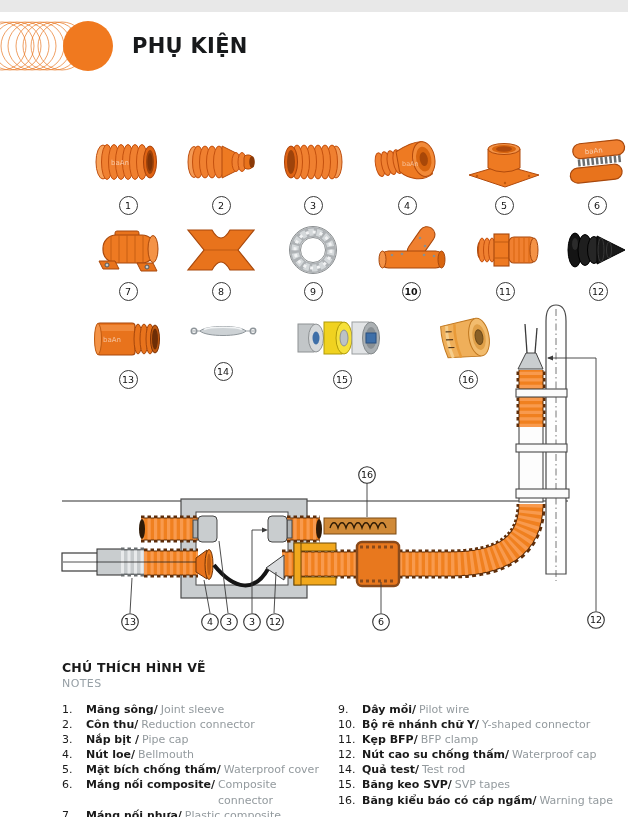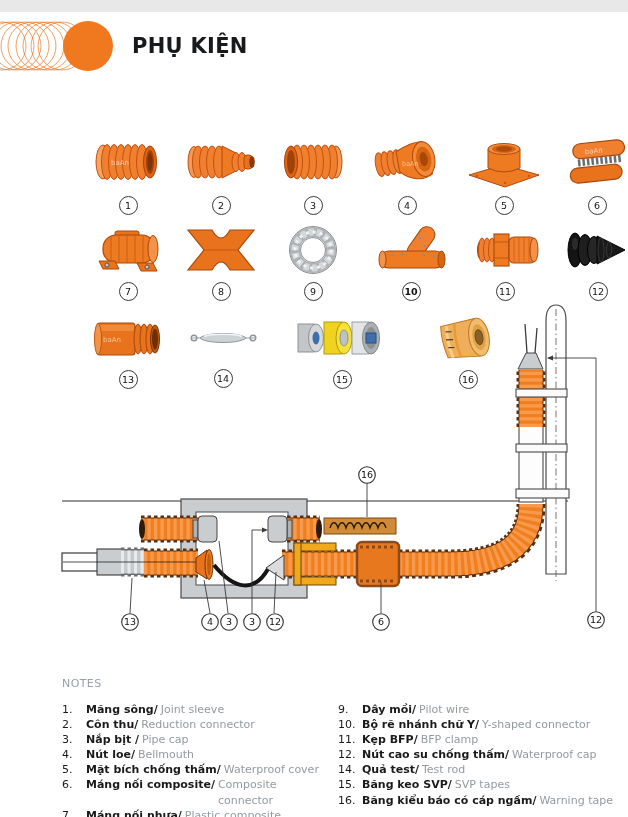--- a/index.html
+++ b/index.html
@@ -264,21 +264,21 @@
           <ellipse cx="59" cy="27" rx="4" ry="15"></ellipse>
           <ellipse cx="65" cy="27" rx="4" ry="15"></ellipse>
       </g>
       <ellipse cx="70" cy="27" rx="4.5" ry="14" fill="#C05A10" stroke="#7E3408"></ellipse>
       <ellipse cx="70" cy="27" rx="3" ry="10.5" fill="#6E2E06"></ellipse>
       <text x="18" y="30" font-size="7" fill="#ffffff" opacity="0.55">baAn</text>
     </svg>
     <span class="badge">13</span>
   </figure>
 
-  <figure class="cell" style="left:138px;top:283px;">
+  <figure class="cell" style="left:138px;top:276px;">
     <svg width="86" height="52" viewBox="0 0 86 52">
       <line x1="12" y1="27" x2="76" y2="27" stroke="#9AA0A4" stroke-width="1.2"></line>
       <path d="M20,27 C26,21 60,21 66,27 C60,33 26,33 20,27 Z" fill="#CDD2D5" stroke="#8E959A"></path>
       <path d="M24,25.5 C30,22.5 56,22.5 62,25.5" fill="none" stroke="#F2F4F5" stroke-width="1.5"></path>
       <circle cx="14" cy="27" r="2.8" fill="none" stroke="#8E959A" stroke-width="1.4"></circle>
       <circle cx="73" cy="27" r="2.8" fill="none" stroke="#8E959A" stroke-width="1.4"></circle>
     </svg>
     <span class="badge">14</span>
   </figure>
 
@@ -467,20 +467,21 @@
         <circle cx="381" cy="610" r="8.3" fill="#fff" stroke="#2E2E2E" stroke-width="1.1"></circle>
         <text x="381" y="613.3">6</text>
       </g>
       <g>
         <circle cx="596" cy="608" r="8.3" fill="#fff" stroke="#2E2E2E" stroke-width="1.1"></circle>
         <text x="596" y="611.3">12</text>
       </g>
     </g>
   </svg>
 
+  <h2 class="notes-title">CHÚ THÍCH HÌNH VẼ</h2>
   <div class="notes-sub">NOTES</div>
 
   <div class="notes-col c1">
     <div class="note-item">
         <span class="n">1.</span>
         <span class="vi">Măng sông/</span>
         <span class="en">Joint sleeve</span>
       </div>
     <div class="note-item">
         <span class="n">2.</span>

